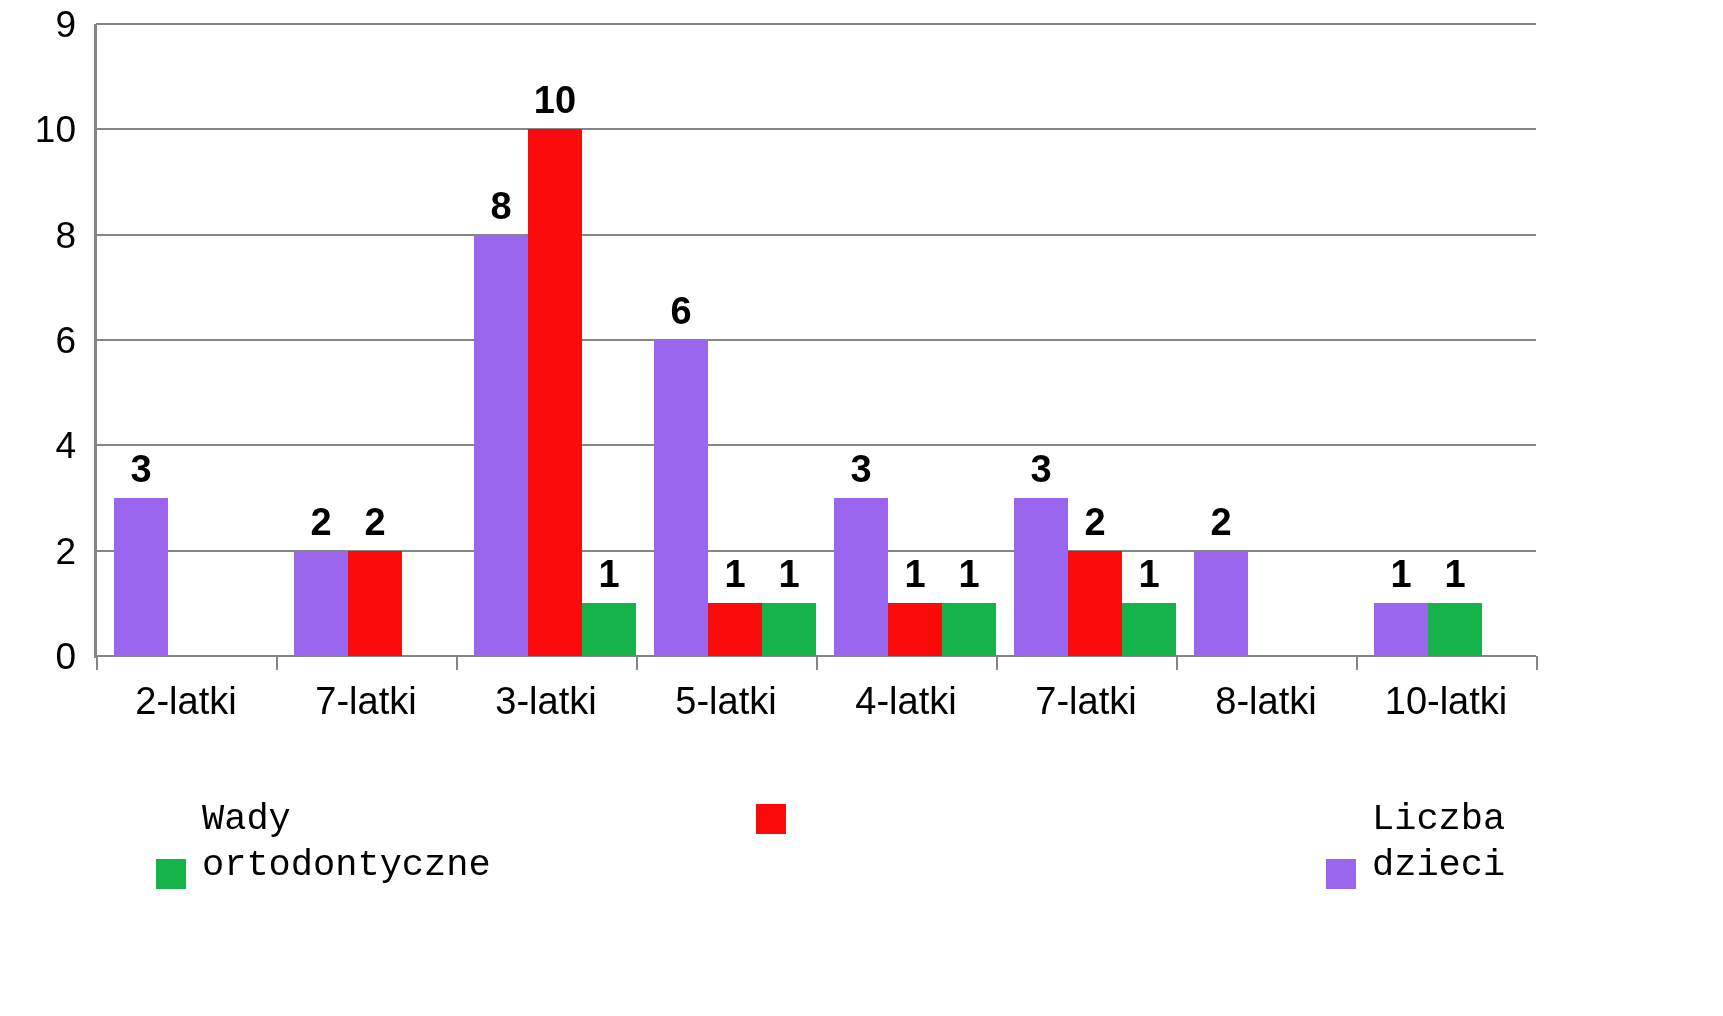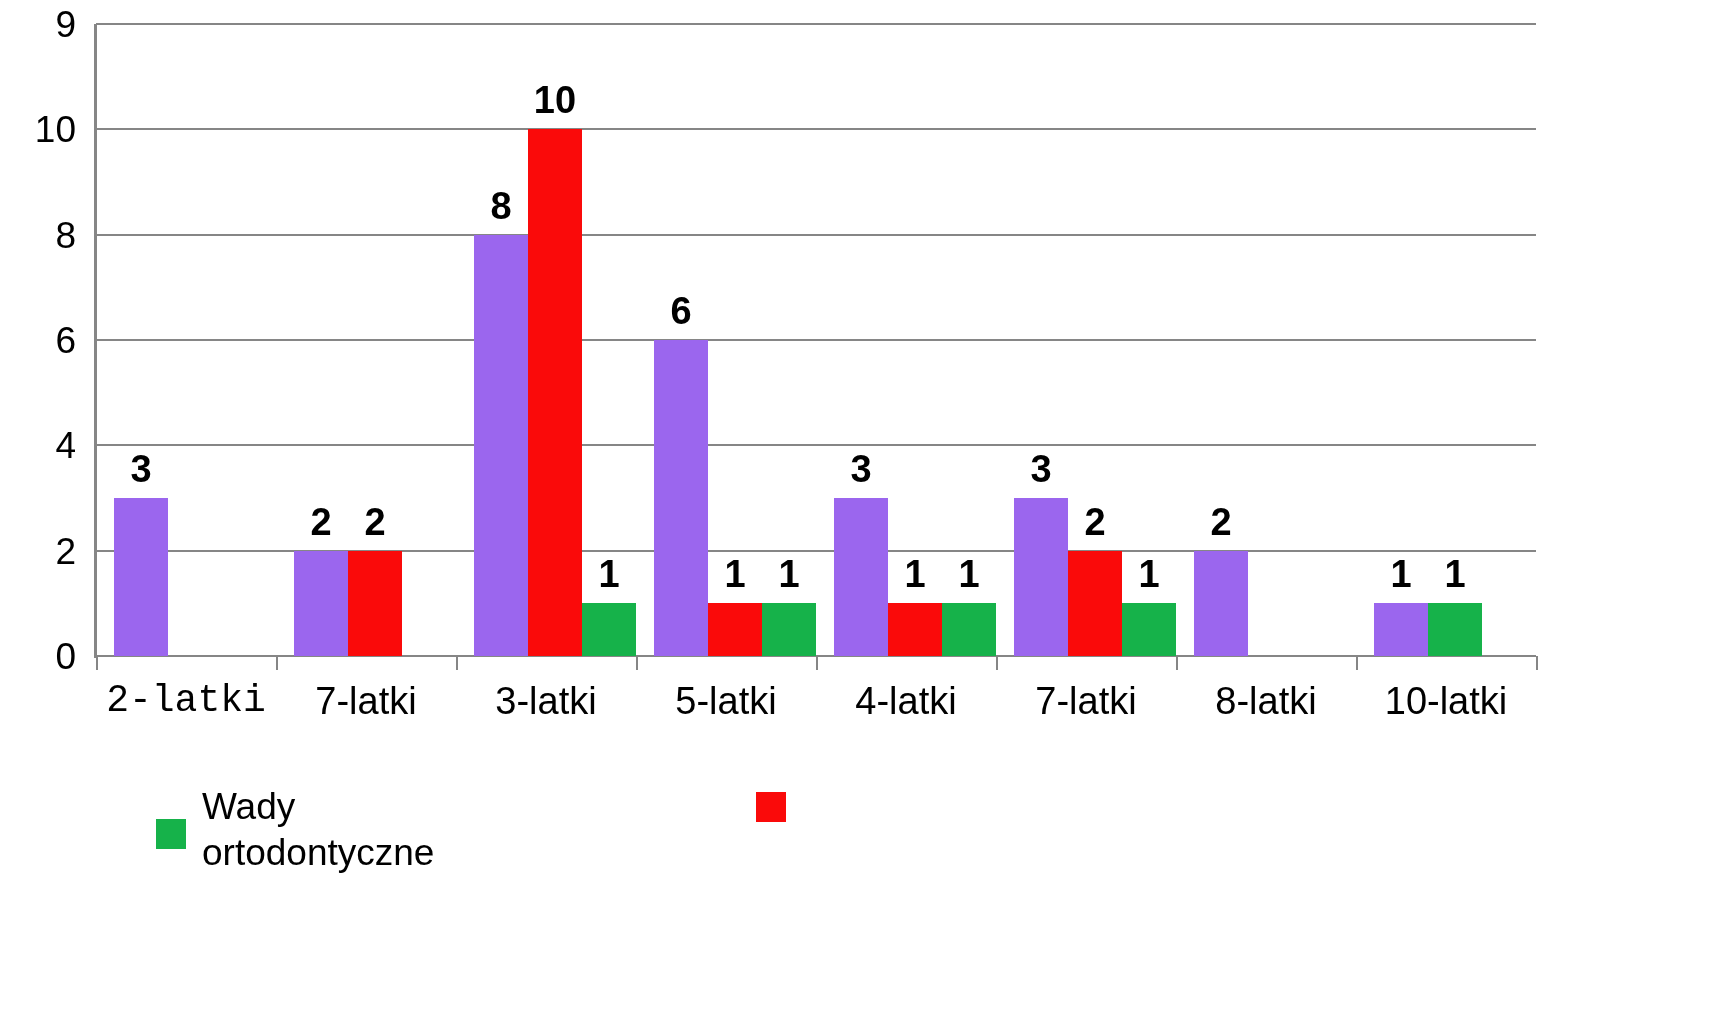--- a/index.html
+++ b/index.html
@@ -101,23 +101,24 @@
   
   .legend {
     position: absolute;
     left: 96px;
     top: 780px;
     width: 1540px;
     height: 150px;
   }
   .legend-item {
     position: absolute;
-    top: 4px;
+    top: 16px;
     display: flex;
-    align-items: center;
+    align-items: flex-end;
+    font-family: Liberation Mono, monospace;
   }
   .legend-swatch {
     width: 30px;
     height: 30px;
     margin-top: 8px;
     margin-right: 16px;
     flex: 0 0 auto;
   }
   .legend-text {
     font-size: 37px;
@@ -208,33 +209,37 @@
       <div class="ytick-wrap" style="top: 638px; left: 0px;">0</div>
       <div class="ytick-wrap" style="top: 532.667px; left: 0px;">2</div>
       <div class="ytick-wrap" style="top: 427.333px; left: 0px;">4</div>
       <div class="ytick-wrap" style="top: 322px; left: 0px;">6</div>
       <div class="ytick-wrap" style="top: 216.667px; left: 0px;">8</div>
       <div class="ytick-wrap" style="top: 111.333px; left: 0px;">10</div>
       <div class="ytick-wrap" style="top: 6px; left: 0px;">9</div>
     </div>
 
   <div id="cat-labels">
-      <div class="cat-label" style="left: 86px; font-family: Liberation Mono, monospace;">2-latki</div>
+      <div class="cat-label" style="left: 86px;">2-latki</div>
       <div class="cat-label" style="left: 266px;">7-latki</div>
       <div class="cat-label" style="left: 446px;">3-latki</div>
       <div class="cat-label" style="left: 626px;">5-latki</div>
       <div class="cat-label" style="left: 806px;">4-latki</div>
       <div class="cat-label" style="left: 986px;">7-latki</div>
       <div class="cat-label" style="left: 1166px;">8-latki</div>
       <div class="cat-label" style="left: 1346px;">10-latki</div>
     </div>
 
   <div class="legend" id="legend">
       <div class="legend-item" style="left: 60px;">
         <span class="legend-swatch" style="background: rgb(22, 178, 74);"></span>
         <span class="legend-text">Wady ortodontyczne</span>
       </div>
       <div class="legend-item" style="left: 660px;">
         <span class="legend-swatch" style="background: rgb(250, 10, 10);"></span>
       </div>
+      <div class="legend-item" style="left: 1230px;">
+        <span class="legend-swatch" style="background: rgb(155, 102, 238);"></span>
+        <span class="legend-text">Liczba dzieci</span>
+      </div>
     </div>
 
 </div>
 
 </body></html>

